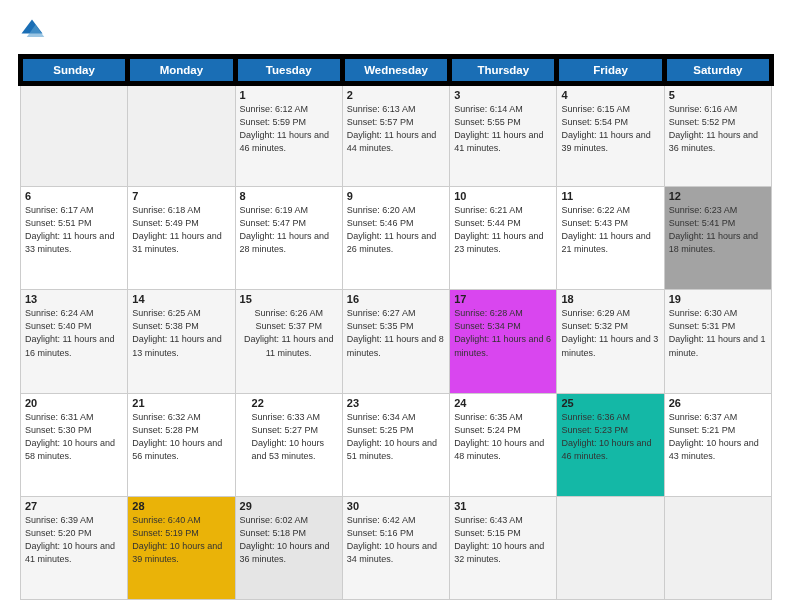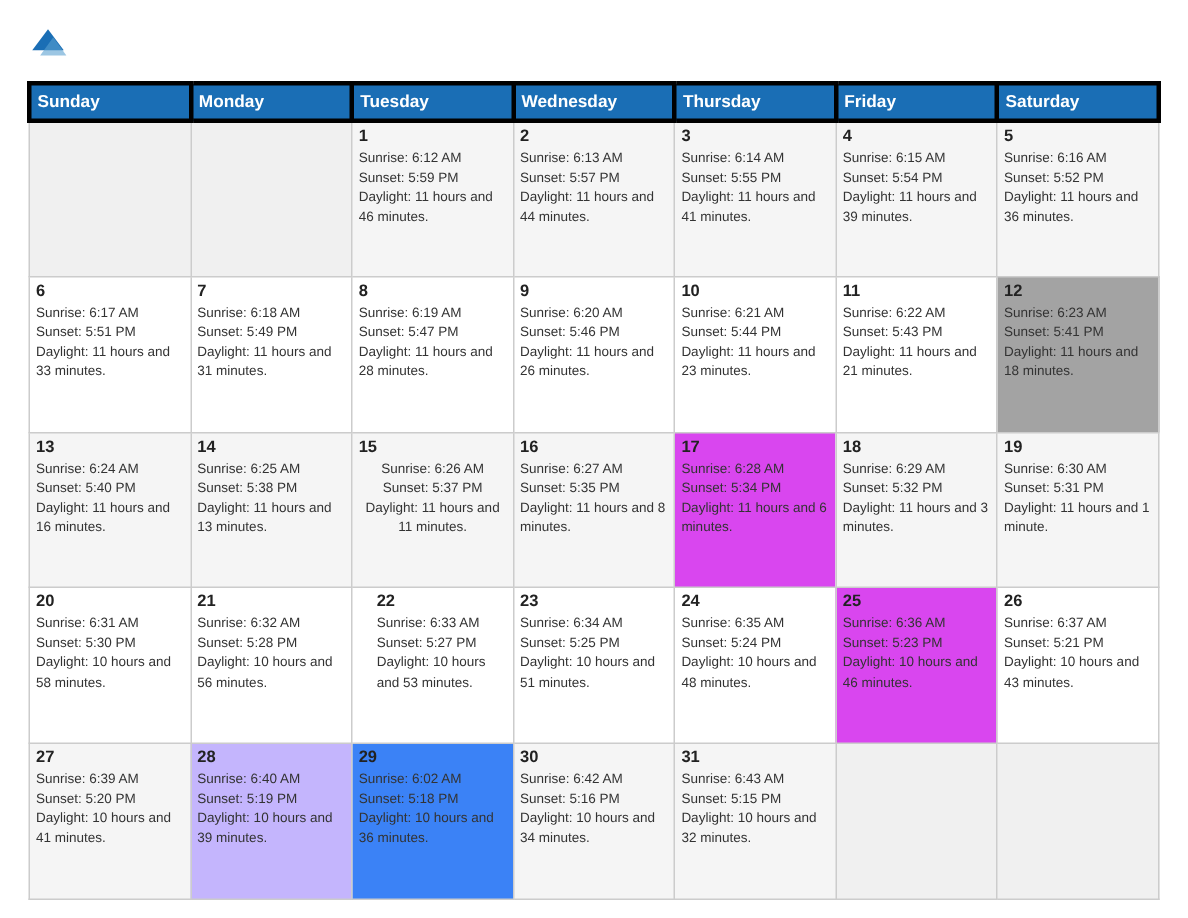--- a/index.html
+++ b/index.html
@@ -66,22 +66,22 @@
       border-collapse: collapse;
       width: 100%;
       table-layout: fixed;
     }
     .calendar th {
       background: #1a6eb5;
       color: #fff;
       font-size: 11.5px;
       font-weight: bold;
       padding: 5px 4px;
-      text-align: left;
-      border: 3px solid #000000;
+      text-align: center;
+      border: 5px solid #000000;
     }
     .calendar td {
       border: 1px solid #ccc;
       vertical-align: top;
       padding: 3px 4px;
       font-size: 9.5px;
       color: #333;
       background: #fff;
       height: 82px;
     }
@@ -287,47 +287,47 @@
             <div class="day-info" style="white-space: pre-line;">Sunrise: 6:34 AM
 Sunset: 5:25 PM
 Daylight: 10 hours and 51 minutes.</div>
           </td>
           <td style="background: rgb(255, 255, 255);">
             <span class="day-num">24</span>
             <div class="day-info" style="white-space: pre-line;">Sunrise: 6:35 AM
 Sunset: 5:24 PM
 Daylight: 10 hours and 48 minutes.</div>
           </td>
-          <td style="background: #d946ef; margin-top: 42px;">
+          <td style="background: #14b8a6; margin-top: 42px;">
             <span class="day-num">25</span>
             <div class="day-info" style="white-space: pre-line;">Sunrise: 6:36 AM
 Sunset: 5:23 PM
 Daylight: 10 hours and 46 minutes.</div>
           </td>
           <td style="background: rgb(255, 255, 255);">
             <span class="day-num">26</span>
             <div class="day-info" style="white-space: pre-line;">Sunrise: 6:37 AM
 Sunset: 5:21 PM
 Daylight: 10 hours and 43 minutes.</div>
           </td>
         </tr>
         <tr>
           <td style="background: rgb(245, 245, 245);">
             <span class="day-num">27</span>
             <div class="day-info" style="white-space: pre-line;">Sunrise: 6:39 AM
 Sunset: 5:20 PM
 Daylight: 10 hours and 41 minutes.</div>
           </td>
-          <td style="background: #c4b5fd;">
+          <td style="background: #eab308;">
             <span class="day-num">28</span>
             <div class="day-info" style="white-space: pre-line;">Sunrise: 6:40 AM
 Sunset: 5:19 PM
 Daylight: 10 hours and 39 minutes.</div>
           </td>
-          <td style="background: #3b82f6;">
+          <td style="background: #e5e5e5;">
             <span class="day-num">29</span>
             <div class="day-info" style="white-space: pre-line;">Sunrise: 6:02 AM
 Sunset: 5:18 PM
 Daylight: 10 hours and 36 minutes.</div>
           </td>
           <td style="background: rgb(245, 245, 245);">
             <span class="day-num">30</span>
             <div class="day-info" style="white-space: pre-line;">Sunrise: 6:42 AM
 Sunset: 5:16 PM
 Daylight: 10 hours and 34 minutes.</div>

